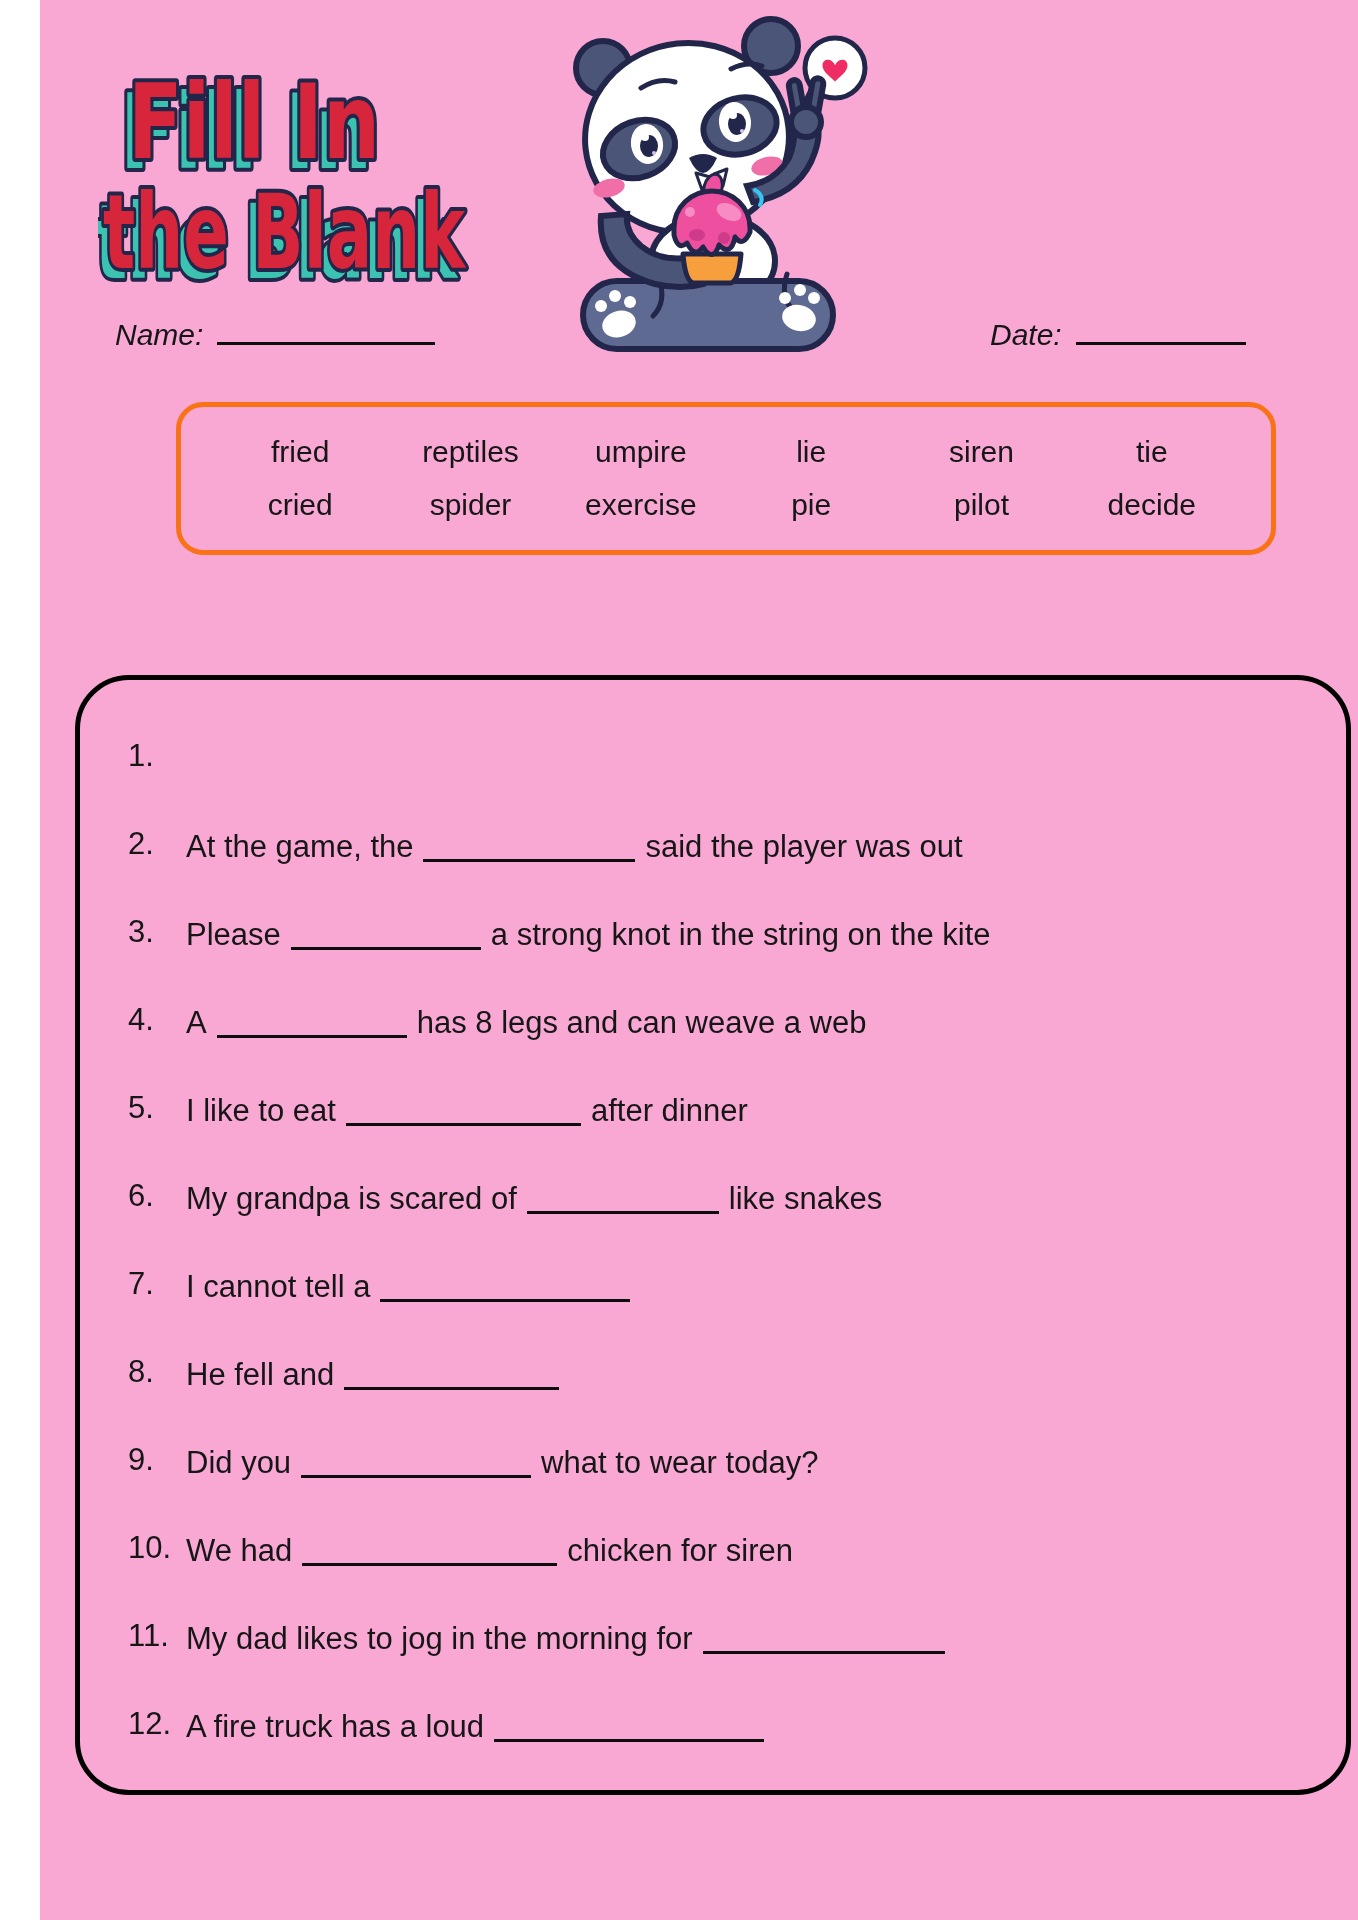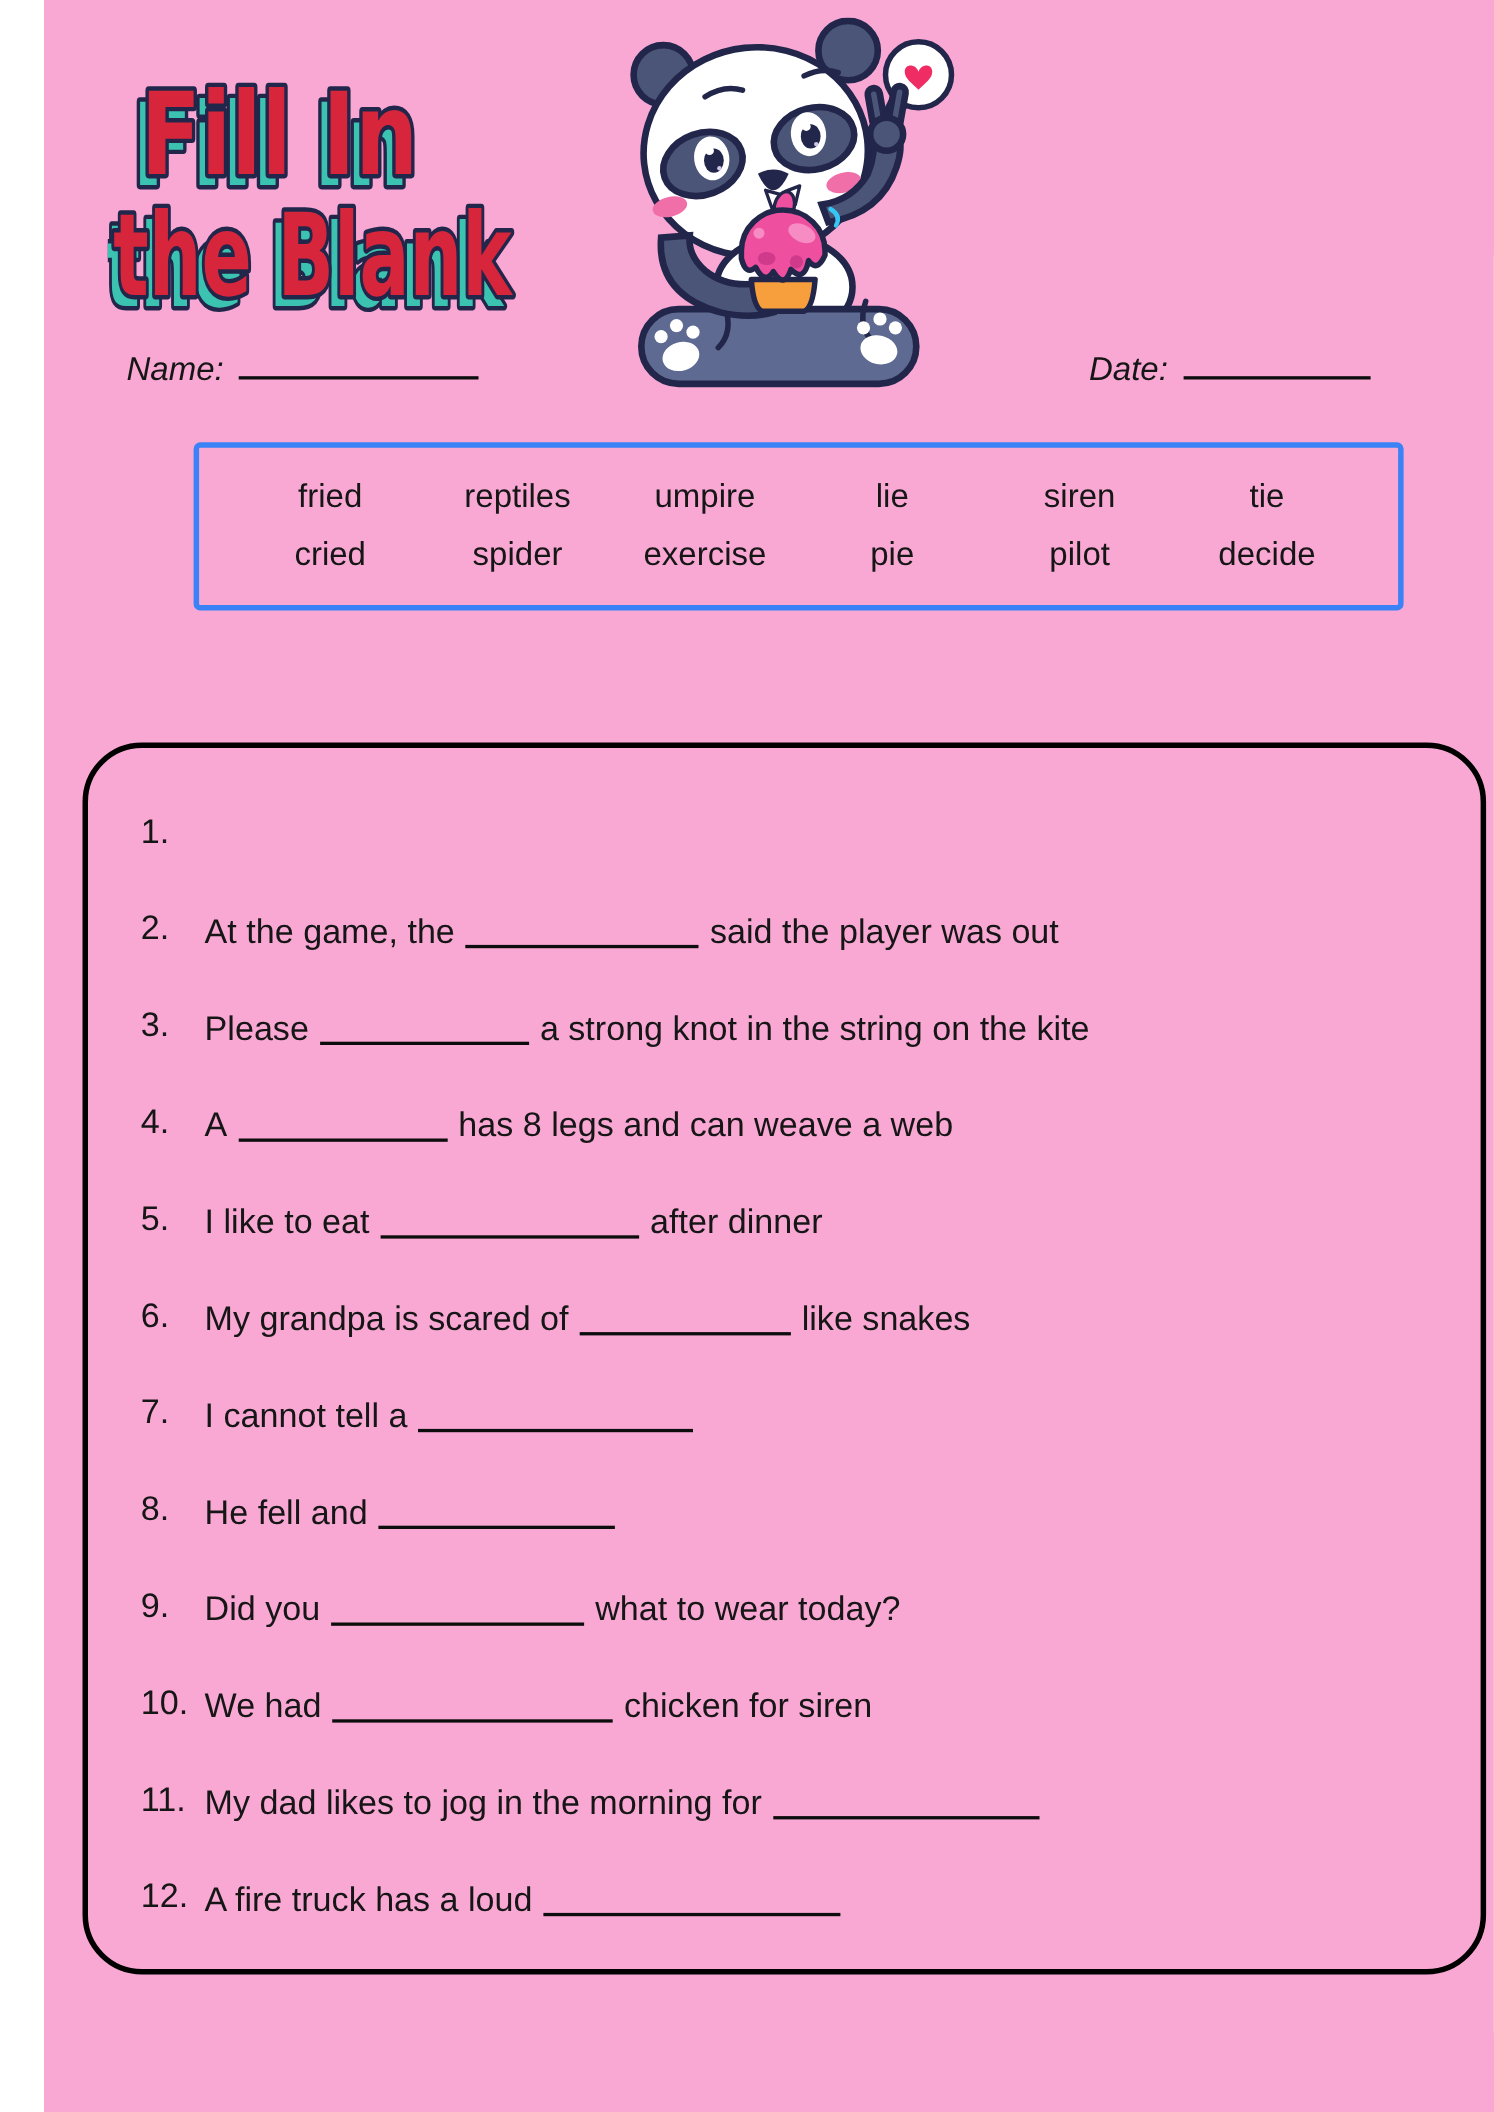--- a/index.html
+++ b/index.html
@@ -32,21 +32,21 @@
   .field-block{position:absolute;top:318px;font-size:30px;white-space:nowrap;font-style:italic;}
   .name-block{left:75px;}
   .date-block{left:950px;}
   .write-line{display:inline-block;border-bottom:3px solid var(--line-black);height:24px;
               margin-left:14px;}
   .name-line{width:218px;}
   .date-line{width:170px;}
 
   
   .word-bank{position:absolute;left:136px;top:402px;width:1100px;height:153px;
-             border:5px solid #3b82f6;border-radius:6px;box-sizing:border-box;
+             border:5px solid #f97316;border-radius:27px;box-sizing:border-box;
              display:flex;flex-direction:column;justify-content:space-evenly;padding:8px 34px;}
   .wb-row{display:grid;grid-template-columns:repeat(6,1fr);}
   .wb-word{text-align:center;font-size:30px;}
 
   
   .question-box{position:absolute;left:35px;top:675px;width:1276px;height:1120px;
                 border:5px solid #000;border-radius:54px;box-sizing:border-box;}
   ol.sentences{list-style:none;margin:0;padding:56px 16px 0 48px;}
   li.sentence{height:88px;display:flex;align-items:flex-start;font-size:31px;
               line-height:40px;white-space:nowrap;}

